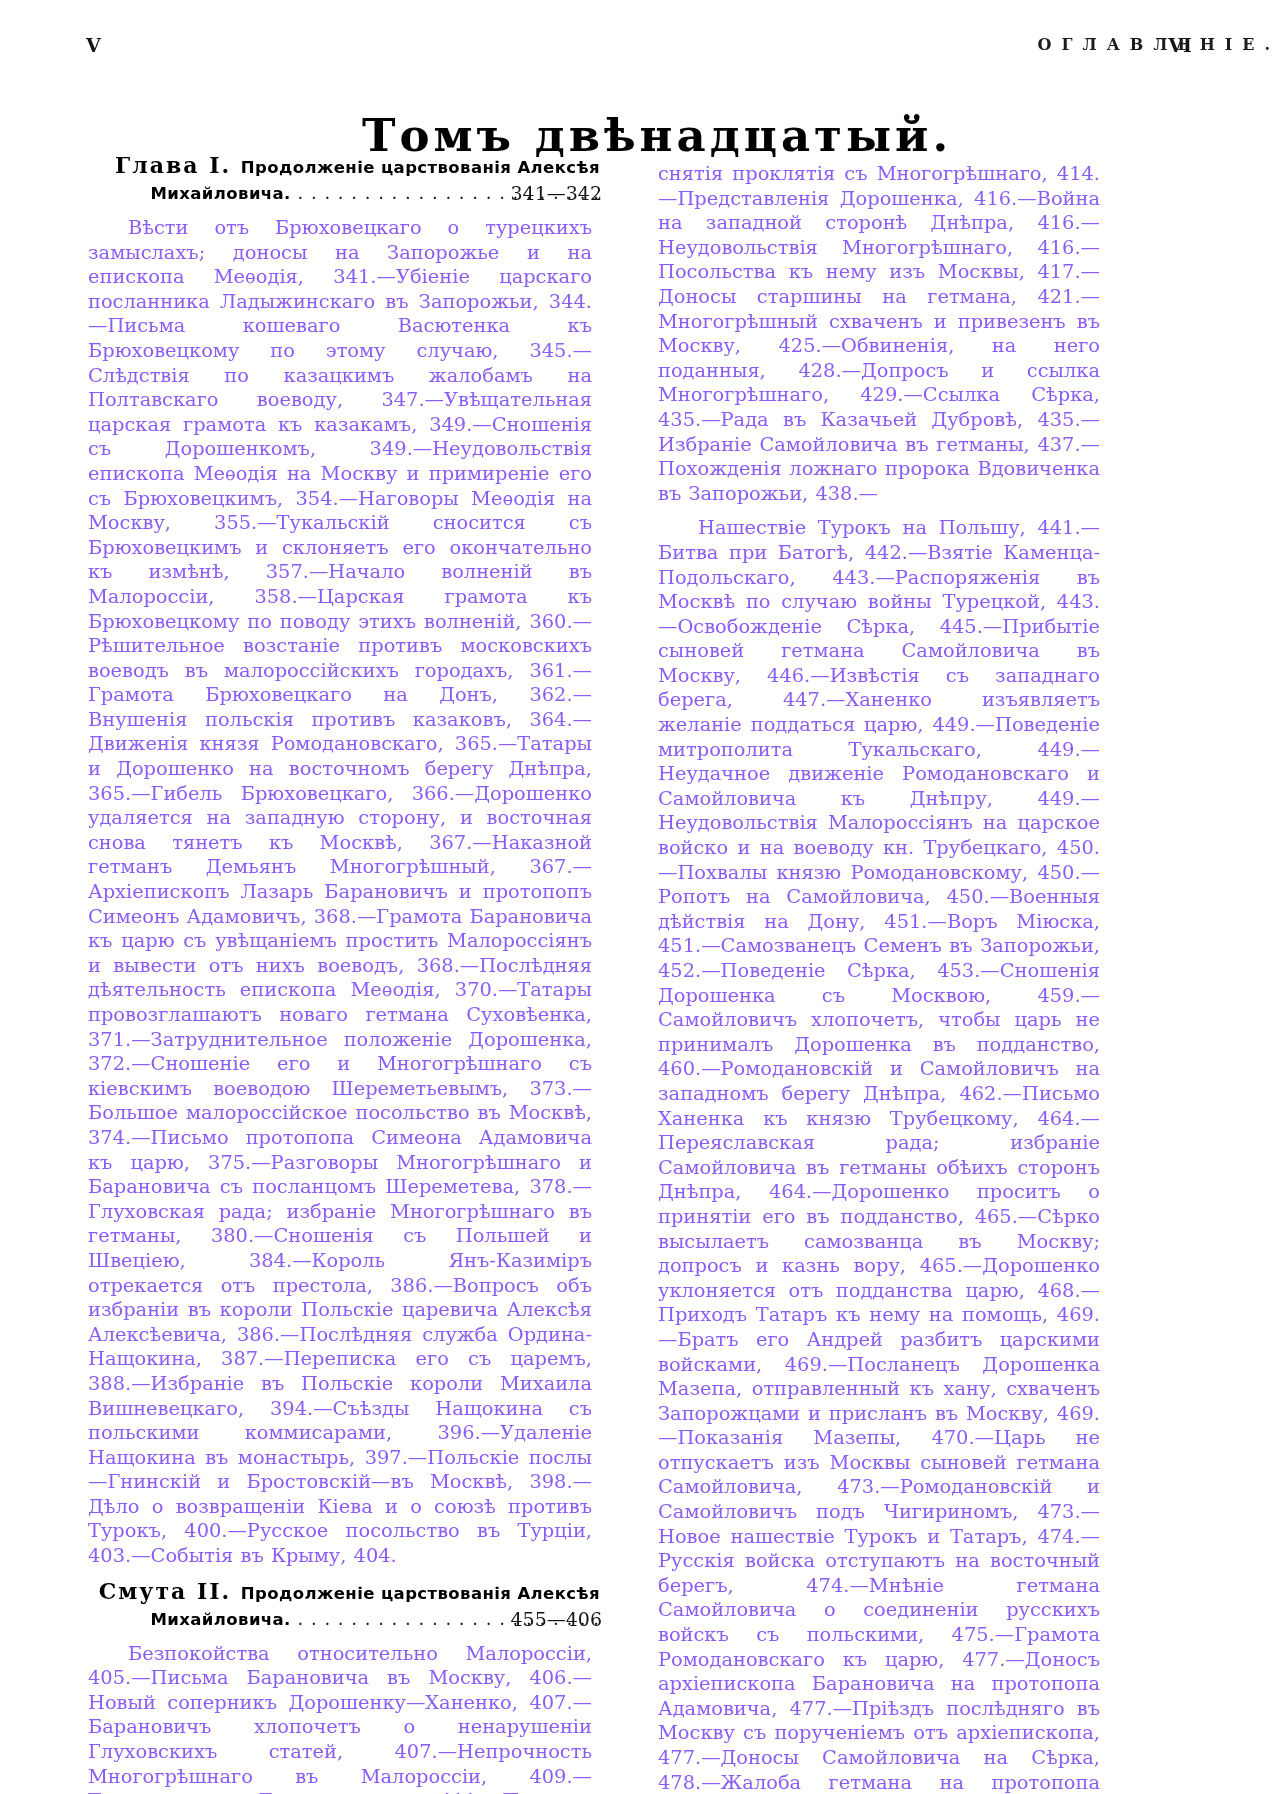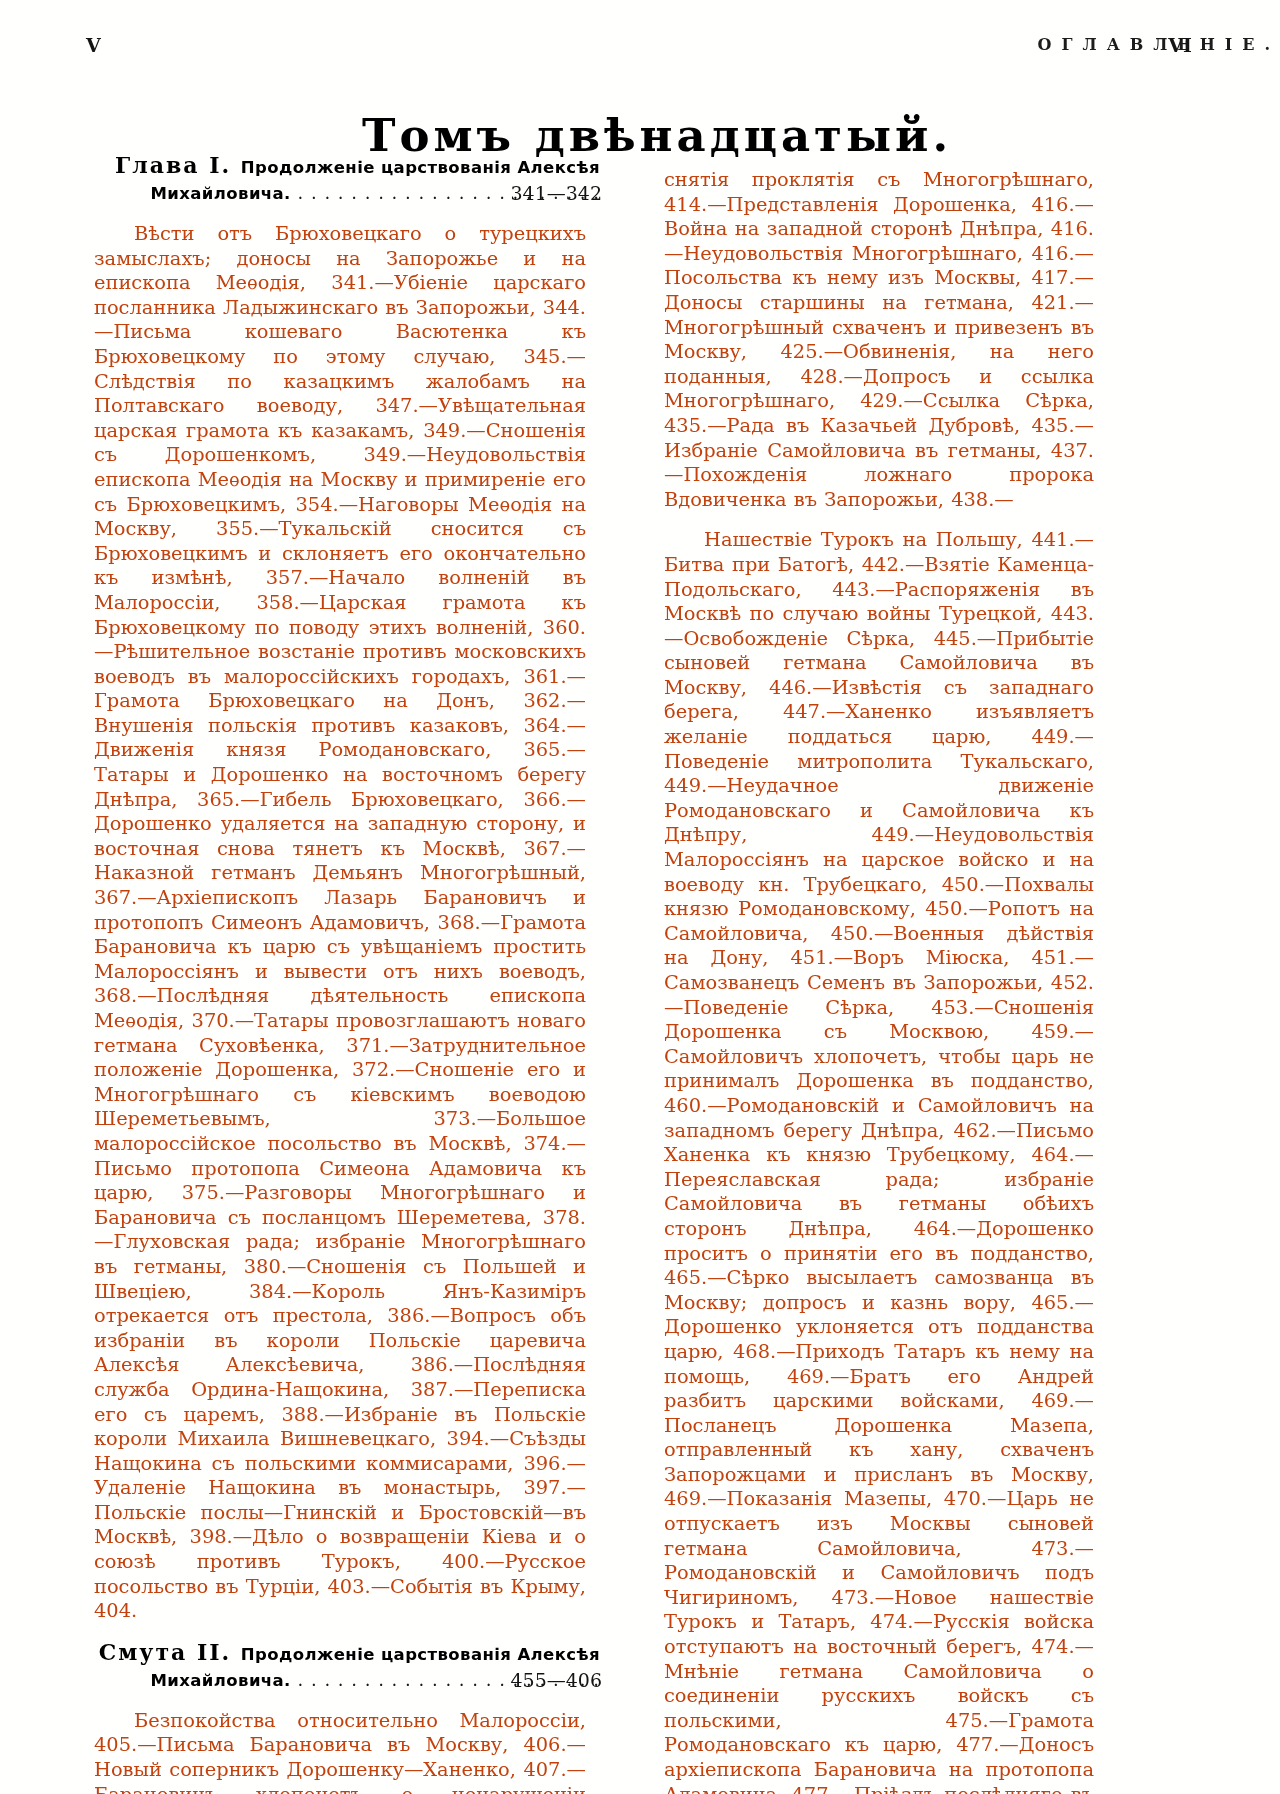--- a/index.html
+++ b/index.html
@@ -55,26 +55,26 @@
     color:#000;
   }
   .ch-dots {
     font-size:18px; letter-spacing:1px; color:#1a1a1a; white-space:normal;
   }
   .ch-pages {
     position:absolute; right:0; bottom:0;
     font-size:19px; color:#141414;
   }
   .summary {
-    margin:16px;
+    margin:10px;
     font-size:19.4px;
     line-height:24.6px;
     text-align:justify;
     word-spacing:1px;
-    color:#c2410c;
+    color:#8b5cf6;
   }
   .summary.indent { text-indent:40px; }
 </style>
 </head>
 <body>
 
 <div class="page">
 
   <div class="running-head">
     <span class="folio-left">V</span>

